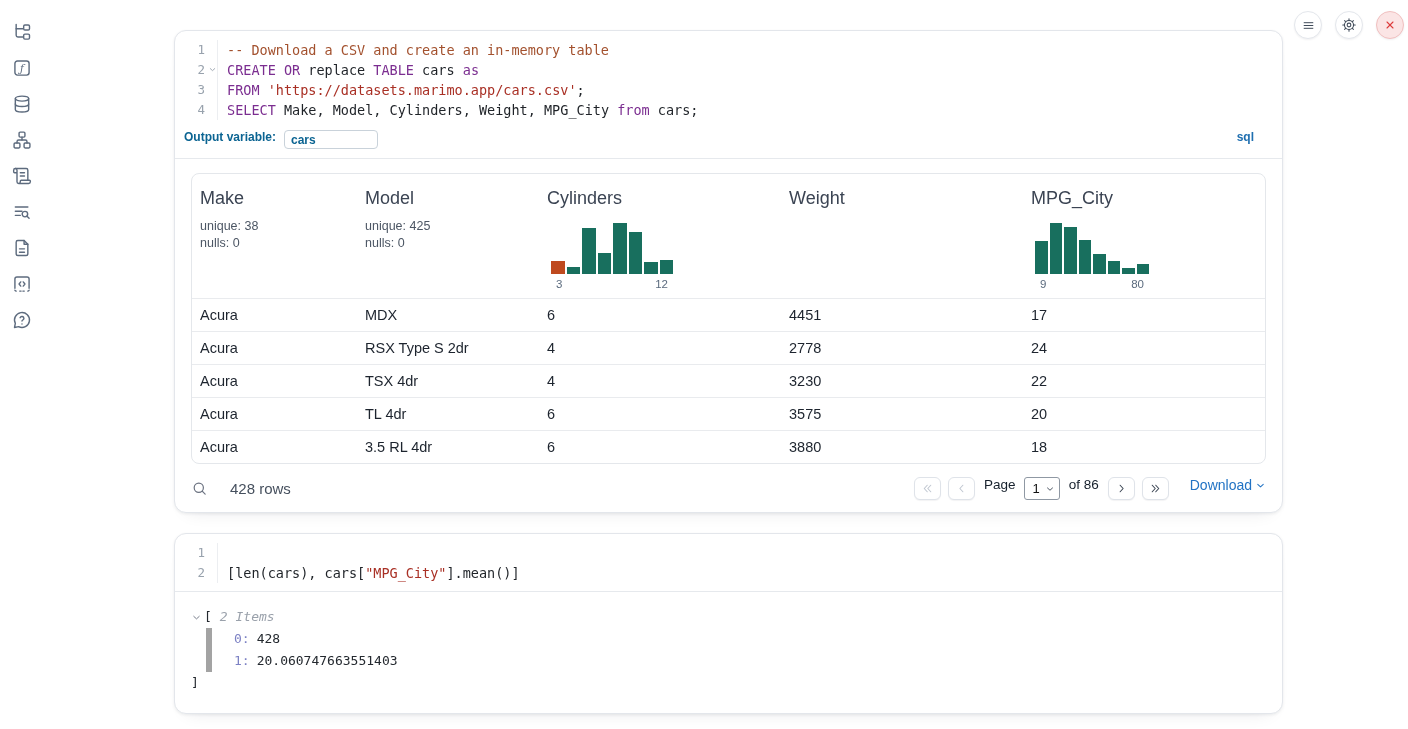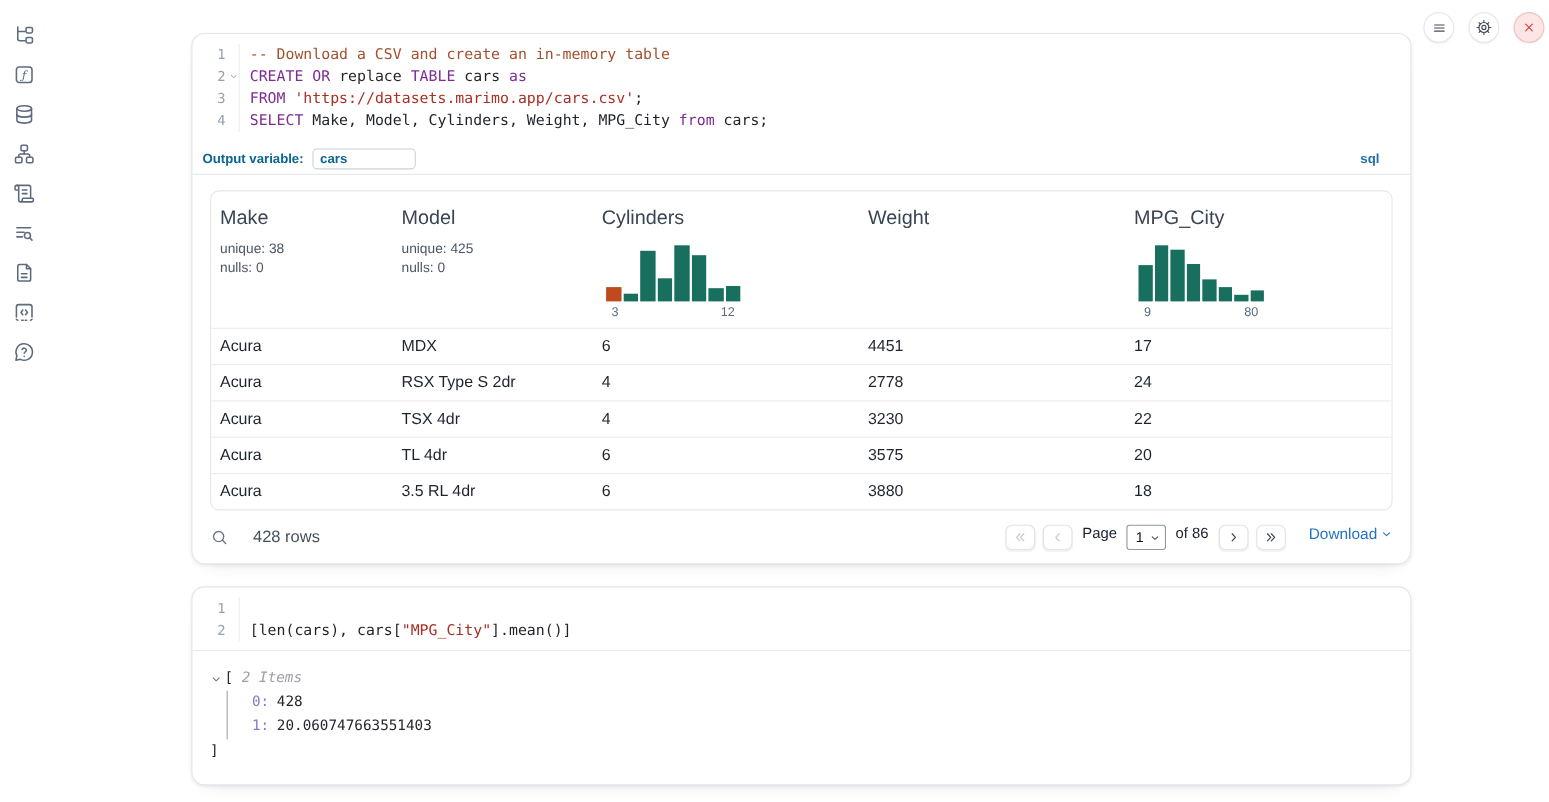--- a/index.html
+++ b/index.html
@@ -27,21 +27,21 @@
   .code-line{display:flex;height:20px;line-height:20px;font-family:"DejaVu Sans Mono",monospace;font-size:13.5px}
   .gutter{flex:0 0 30px;text-align:right;color:#98a2ad;font-size:12.5px;padding-right:12px;
     position:relative;border-right:1px solid #eceef1}
   .fold{position:absolute;right:0;top:5px;color:#98a2ad;display:inline-flex}
   .code-content{padding-left:9px;white-space:pre}
   .tok-comment{color:#a3512e}
   .tok-keyword{color:#7b2d90}
   .tok-string{color:#a93025}
   .tok-plain{color:#1f2328}
   
-  .outvar-bar{height:28px;margin-top:4px;display:flex;align-items:center;padding:0 28px 0 9px;
+  .outvar-bar{height:28px;margin-top:4px;display:flex;padding:0 28px 0 9px;
     border-bottom:1px solid #e6e9ed}
   .outvar-label{font-size:12px;font-weight:bold;color:#0b6492}
   .outvar-input{margin-left:8px;width:80px;height:17px;border:1px solid #c9d2da;border-radius:4px;
     font:bold 12px "Liberation Sans",sans-serif;color:#0b6492;padding:0 6px;outline:none;background:#fff}
   .lang-badge{margin-left:auto;font-size:12px;font-weight:bold;color:#1f6fb0}
   
   .table-wrap{margin:14px 16px 0;border:1px solid #e4e7eb;border-radius:8px;overflow:hidden}
   .t-grid{display:grid;grid-template-columns:165px 182px 1fr 1fr 1fr}
   .th-cell{padding:14px 8px 8px;cursor:pointer}
   .th-label{font-size:18px;color:#3b4453}
@@ -64,21 +64,21 @@
   .pg-text{font-size:13.5px;color:#16202c;margin:0 2px}
   .pg-select{display:inline-flex;align-items:center;gap:5px;height:21px;border:1px solid #8f98a3;
     border-radius:3px;background:#fff;padding:0 4px 0 7px;font-size:13px;color:#111;cursor:pointer}
   .download{display:inline-flex;align-items:center;gap:3px;color:#2273c4;font-size:14px;margin-left:14px;
     font-weight:500;cursor:pointer}
   
   .tree{padding:14px 16px;font-family:"DejaVu Sans Mono",monospace;font-size:13px;line-height:22px;color:#24292f}
   .tree-head{display:flex;align-items:center}
   .tree-chevron{color:#6b7280;margin-right:2px;display:inline-flex;cursor:pointer}
   .tree-items-label{color:#9aa1ab;font-style:italic;margin-left:8px}
-  .tree-entries{margin-left:15px;border-left:1px solid #a3a3a3;padding-left:22px}
+  .tree-entries{margin-left:15px;border-left:6px solid #a3a3a3;padding-left:22px}
   .tree-key{color:#7c81c4}
   .tree-val{margin-left:7px;color:#24292f}
 </style>
 </head>
 <body>
 
 <div class="sidebar" id="sidebar">
     <div class="side-icon"><svg width="20" height="20" viewBox="0 0 24 24" fill="none" stroke="currentColor" stroke-width="1.7" stroke-linecap="round" stroke-linejoin="round">
         <path d="M5 3v13a2 2 0 0 0 2 2h6"></path>
         <path d="M5 8h8"></path>

